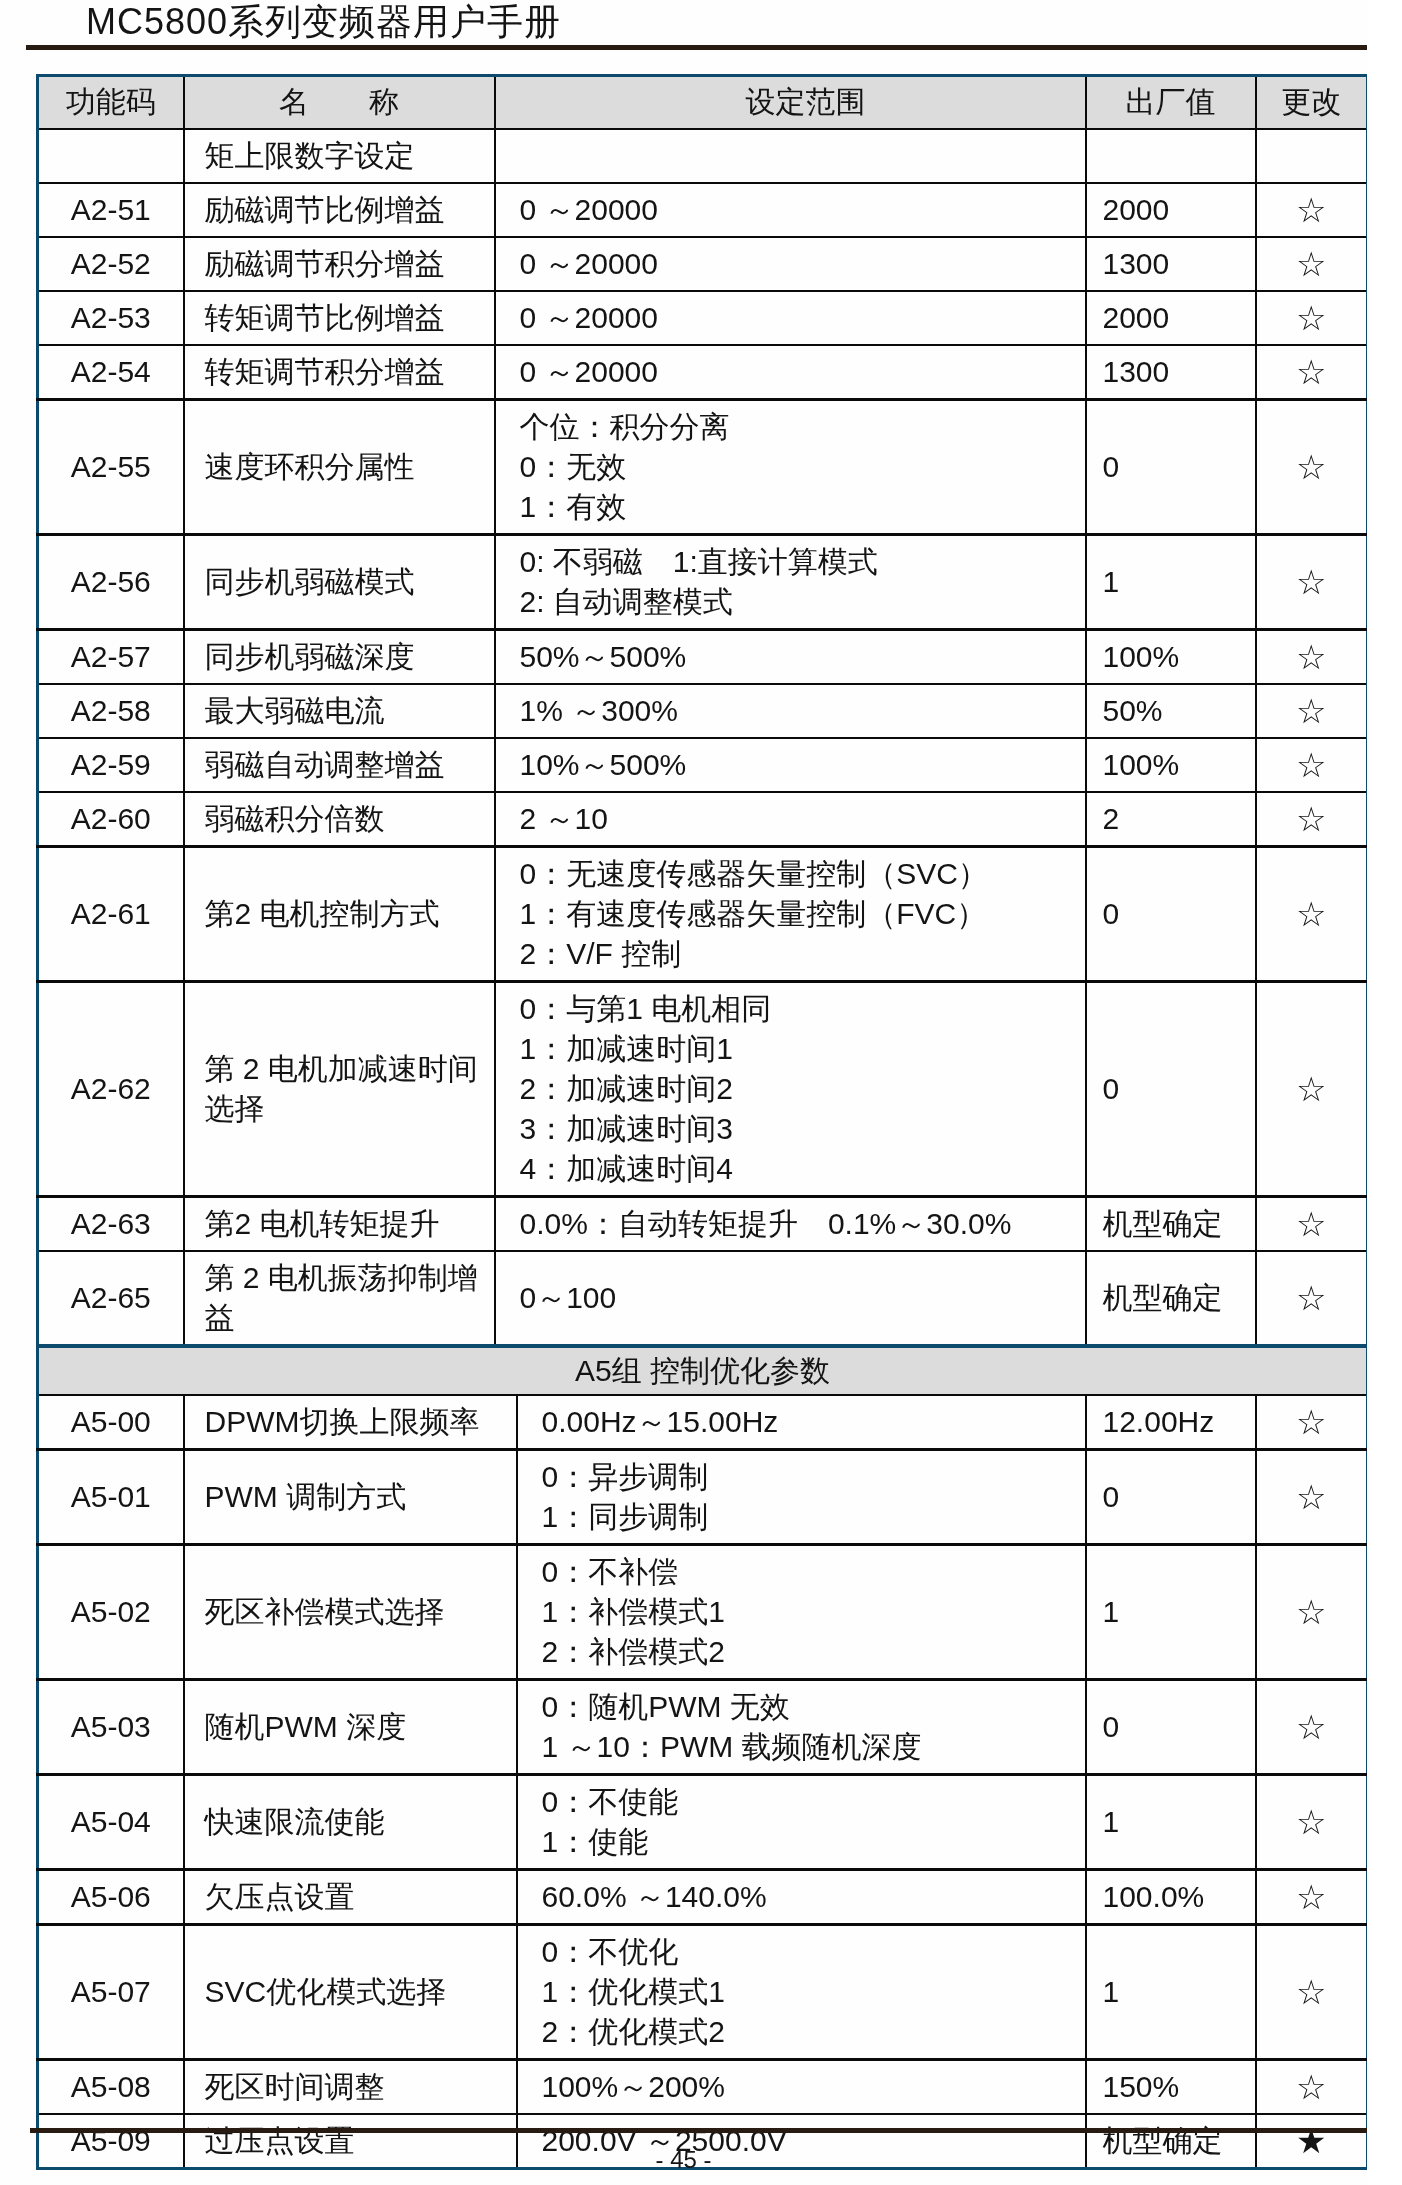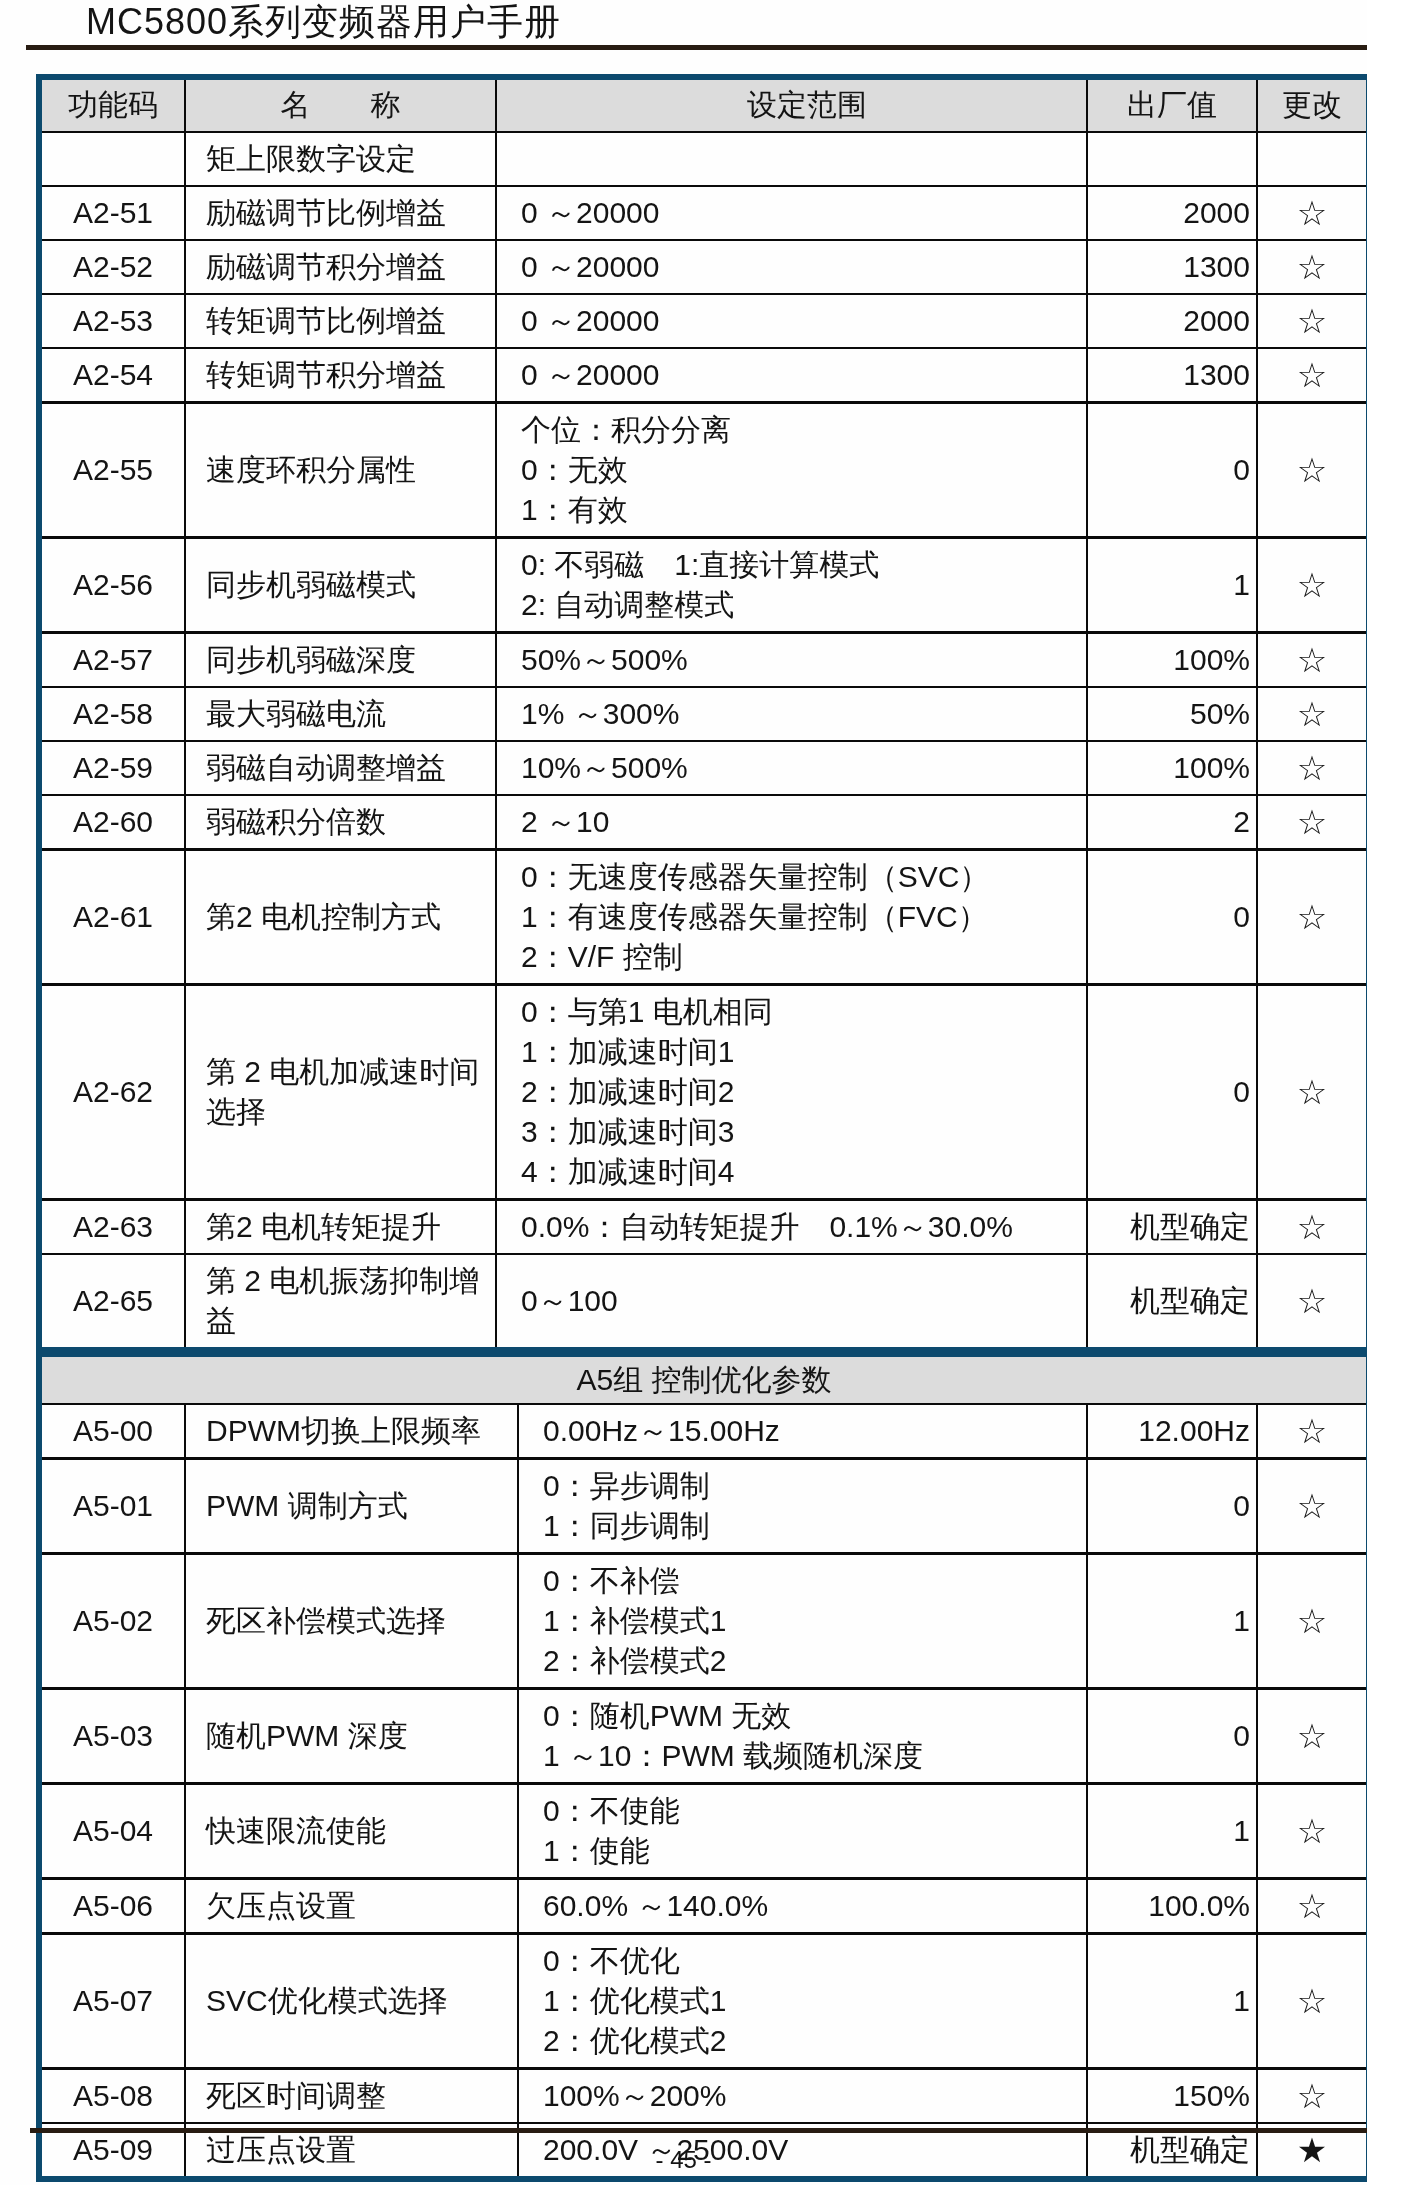--- a/index.html
+++ b/index.html
@@ -33,21 +33,21 @@
     position: absolute;
     left: 36px;
     top: 74px;
     width: 1330px;
   }
   table.param-table {
     border-collapse: collapse;
     table-layout: fixed;
     width: 1330px;
     font-size: 30px;
-    border: 6px solid #0c4a6e;
+    border: 3px solid #0c4a6e;
   }
   #table-a5 { margin-top: -2px; }
   .param-table th, .param-table td {
     border: 2px solid #0a0a0a;
     vertical-align: middle;
     overflow: hidden;
     font-weight: normal;
   }
   .param-table thead th {
     background: #dcdcdc;
@@ -56,21 +56,21 @@
   }
   .param-table thead th.col-range {
     text-align: center;
     padding-left: 32px;
   }
   .param-table tr { height: 45px; }
   .param-table tr.cont-row { height: 42px; margin-top: 12px; }
   td.col-code   { text-align: center; padding: 2px 4px; }
   td.col-name   { text-align: left; padding: 6px 10px 6px 20px; line-height: 40px; }
   td.col-range  { text-align: left; padding: 6px 10px 6px 24px; line-height: 40px; white-space: pre-line; }
-  td.col-default{ text-align: right; padding: 2px 6px; }
+  td.col-default{ text-align: left; padding: 2px 16px; }
   td.col-change { text-align: center; font-size: 34px; padding: 0; }
   tr.tall td { border-top-width: 3px; border-bottom-width: 3px; }
   tr.section-row th {
     background: #dcdcdc;
     height: 44px;
     text-align: center;
     font-size: 30px;
   }
   .footer-rule {
     position: absolute;

